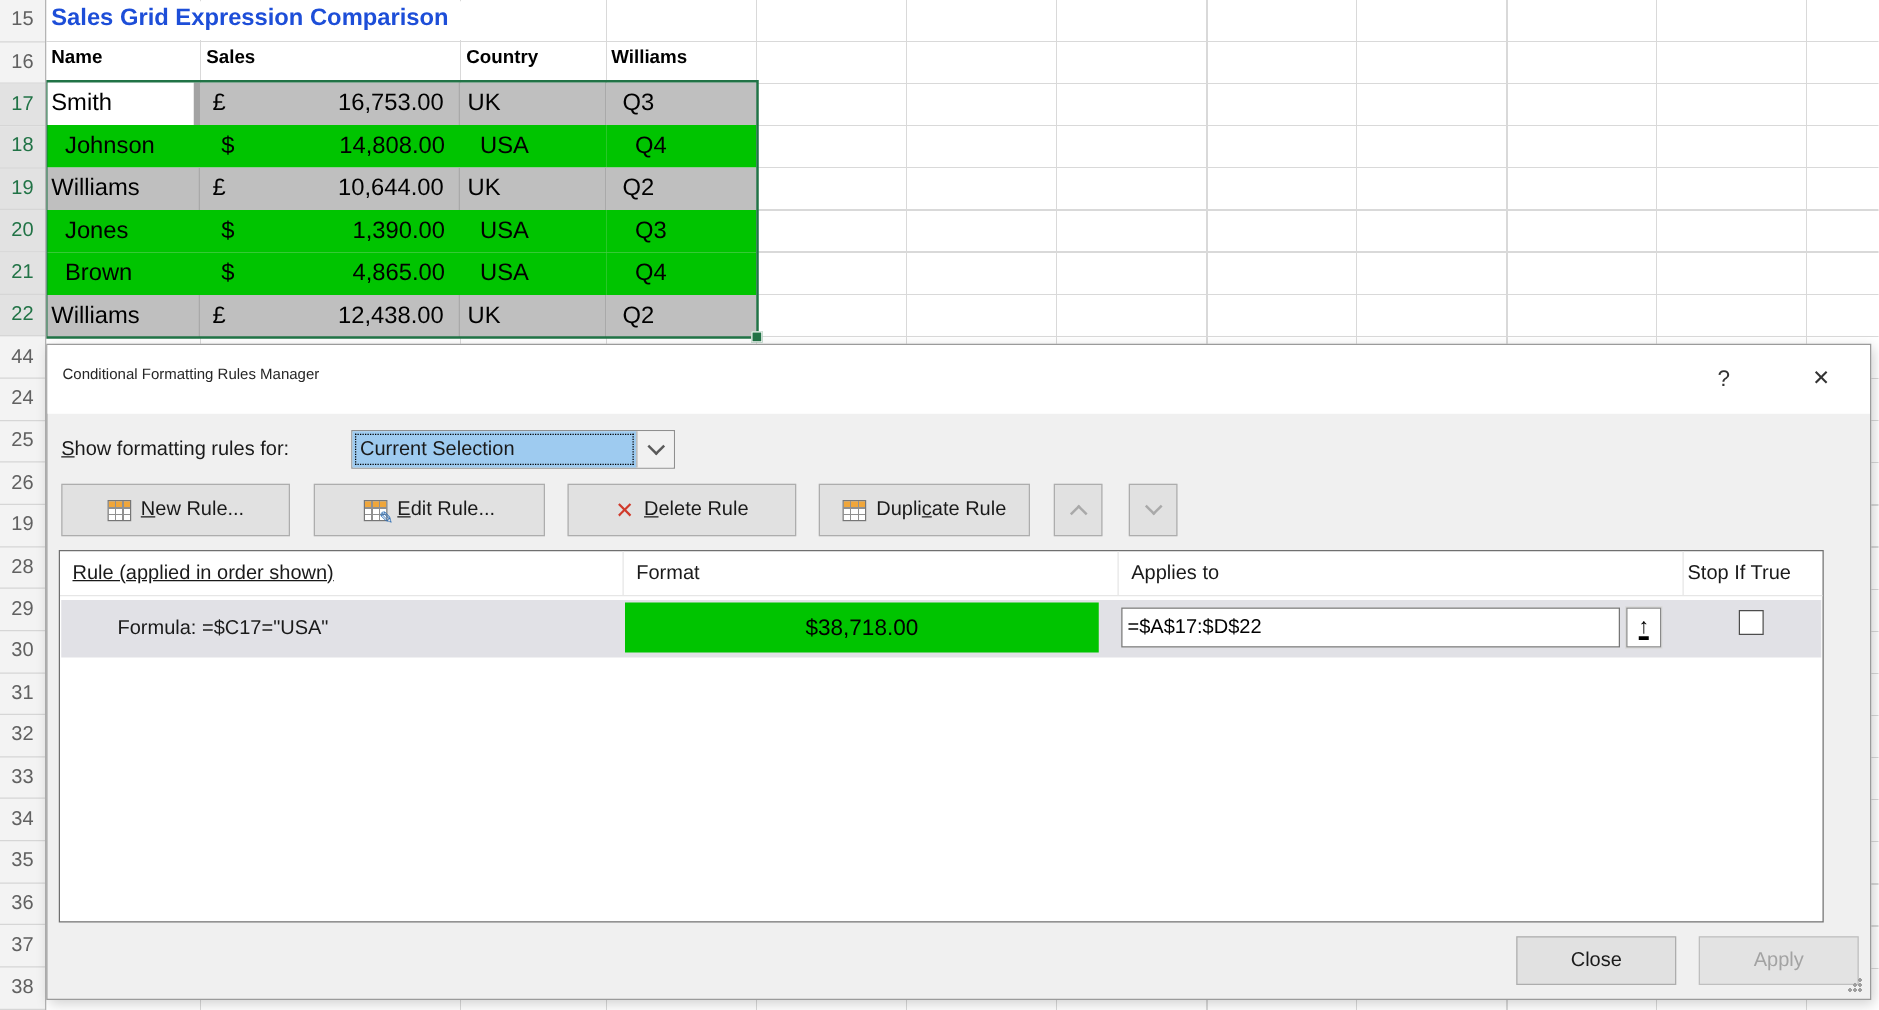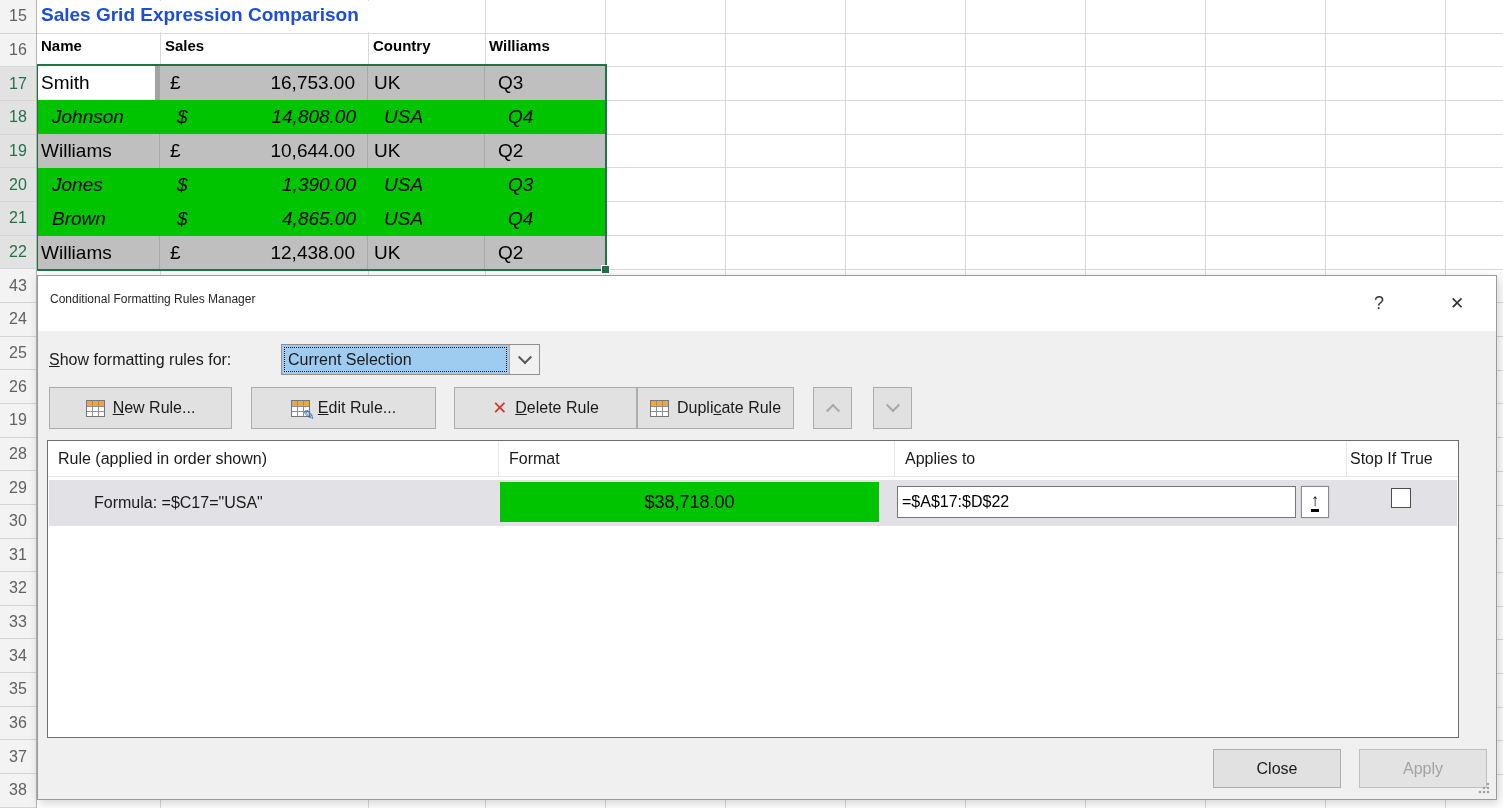--- a/index.html
+++ b/index.html
@@ -35,21 +35,21 @@
   .ch-name { left:41px; } .ch-sales { left:165px; } .ch-country { left:373px; } .ch-quarter { left:489px; }
 
   .drow { position:absolute; left:37px; width:568px; height:34px; display:flex; font-size:19px; color:#000; }
   .cell { display:flex; align-items:center; overflow:hidden; }
   .c-name { width:123px; padding-left:4px; }
   .c-sales { width:208px; justify-content:space-between; padding:0 12px 0 10px; }
   .c-country { width:117px; padding-left:6px; }
   .c-quarter { width:120px; padding-left:13px; }
   .fill-gray  > .cell { background:var(--gray-fill); border-right:1px solid #a9a9a9; }
   .fill-gray  > .cell:last-child { border-right:none; }
-  .fill-green > .cell { background:var(--green-fill);font-style:italic; }
+  .fill-green > .cell { background:var(--green-fill); }
   .fill-green .c-name { padding-left:15px; }
   .fill-green .c-sales { padding-left:17px; }
   .fill-green .c-country { padding-left:16px; }
   .fill-green .c-quarter { padding-left:23px;text-align:right; }
   .drow .c-name.active { background:#fff; border-right:5px solid #a3a3a3; }
 
   .sel-border { position:absolute; left:36px; top:64px; width:571px; height:207px;
     border:2px solid var(--selection-border); z-index:2; pointer-events:none; }
   .fill-handle { position:absolute; left:601px; top:265px; width:9px; height:9px;
     background:var(--selection-border); border:1px solid #fff; z-index:2; }
@@ -73,37 +73,37 @@
     display:flex; align-items:center; justify-content:center; }
   .chev { width:10px; height:10px; border-right:2px solid #5a5a5a; border-bottom:2px solid #5a5a5a; }
   .chev.down { transform:rotate(45deg) translate(-2px,-2px); }
   .chev.up { transform:rotate(-135deg) translate(-2px,-2px); }
   .chev.dis { border-color:#a9a9a9; }
 
   .toolbar { position:absolute; left:11px; top:111px; height:42px; display:flex; align-items:stretch; }
   .tb-btn { background:var(--button-bg); border:1px solid var(--button-border);
     display:flex; align-items:center; justify-content:center; gap:8px; cursor:default; }
   .b-new { width:183px; } .b-edit { width:185px; margin-left:19px; }
-  .b-del { width:183px; margin-left:18px; } .b-dup { width:157px; }
+  .b-del { width:183px; margin-left:18px; } .b-dup { width:169px; margin-left:18px; }
   .b-up { width:39px; margin-left:19px; } .b-down { width:39px; margin-left:21px; }
   .tbl-icon { width:19px; height:17px; border:1px solid #767676; position:relative; flex:none;
     background-image:
       linear-gradient(90deg,transparent 5px,#909090 5px,#909090 6px,transparent 6px,transparent 11px,#909090 11px,#909090 12px,transparent 12px),
       linear-gradient(180deg,#f0a63a 0,#f0a63a 5px,transparent 5px),
       linear-gradient(180deg,transparent 5px,#909090 5px,#909090 6px,transparent 6px,transparent 10px,#909090 10px,#909090 11px,transparent 11px);
     background-color:#fff; }
   .pencil { position:absolute; right:-6px; bottom:-7px; font-size:14px; color:#2f6fb5; }
   .del-x { color:#d03a2b; font-size:18px; font-weight:bold; flex:none; }
 
   .rules-panel { position:absolute; left:9px; top:164px; width:1412px; height:298px;
     background:#fff; border:1px solid #6f6f6f; }
   .panel-head { display:flex; height:36px; border-bottom:1px solid #e6e6e6; }
   .phc { display:flex; align-items:center; padding-left:10px; border-right:1px solid #e6e6e6; }
   .phc:last-child { border-right:none; padding-left:3px; }
-  .ph-rule { width:451px; } .ph-format { width:396px; } .ph-applies { width:452px; } .ph-stop { flex:1; }
+  .ph-rule { width:451px;text-decoration:underline; } .ph-format { width:396px; } .ph-applies { width:452px; } .ph-stop { flex:1; }
 
   .rule-row { position:absolute; left:1px; top:39px; width:1408px; height:46px;
     background:var(--rule-row-bg); display:flex; align-items:center; }
   .rule-text { margin-left:45px; }
   .fmt-swatch { position:absolute; left:452px; top:41px; width:379px; height:40px;
     background:var(--green-fill); display:flex; align-items:center; justify-content:center;
     font-size:18px; color:#000; }
   .applies-input { position:absolute; left:849px; top:45px; width:399px; height:32px;
     border:1px solid #767676; background:#fff; font-family:inherit; font-size:16px;
     padding:0 4px; color:#000; }
@@ -141,21 +141,21 @@
 
   <div class="row-headers">
     <div class="rh">15</div>
     <div class="rh">16</div>
     <div class="rh sel">17</div>
     <div class="rh sel">18</div>
     <div class="rh sel">19</div>
     <div class="rh sel">20</div>
     <div class="rh sel">21</div>
     <div class="rh sel">22</div>
-    <div class="rh">43</div>
+    <div class="rh">44</div>
     <div class="rh">24</div>
     <div class="rh">25</div>
     <div class="rh">26</div>
     <div class="rh">19</div>
     <div class="rh">28</div>
     <div class="rh">29</div>
     <div class="rh">30</div>
     <div class="rh">31</div>
     <div class="rh">32</div>
     <div class="rh">33</div>

